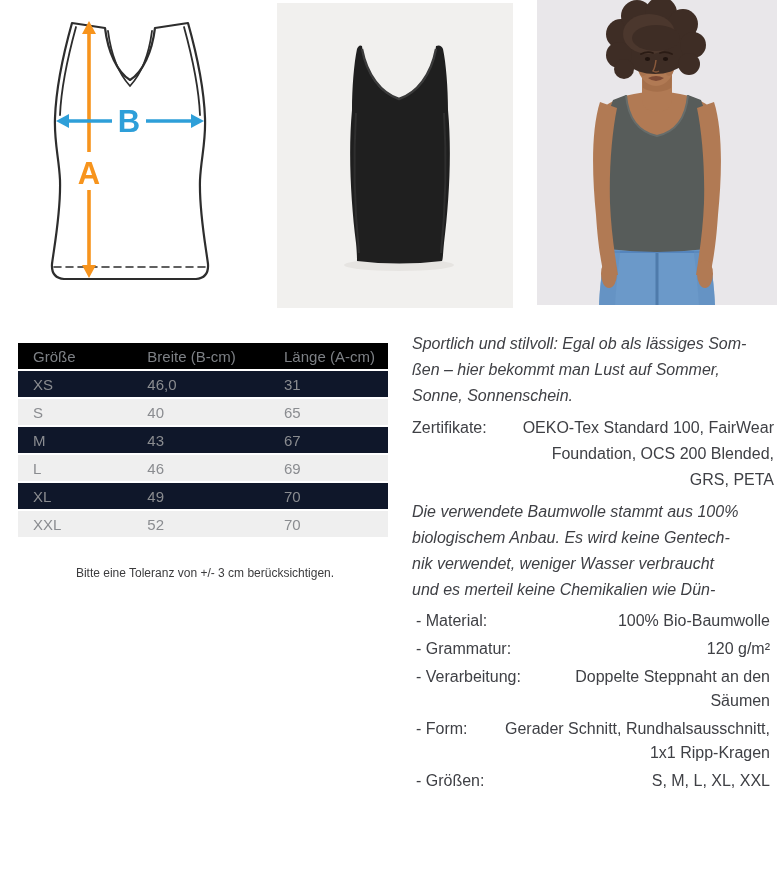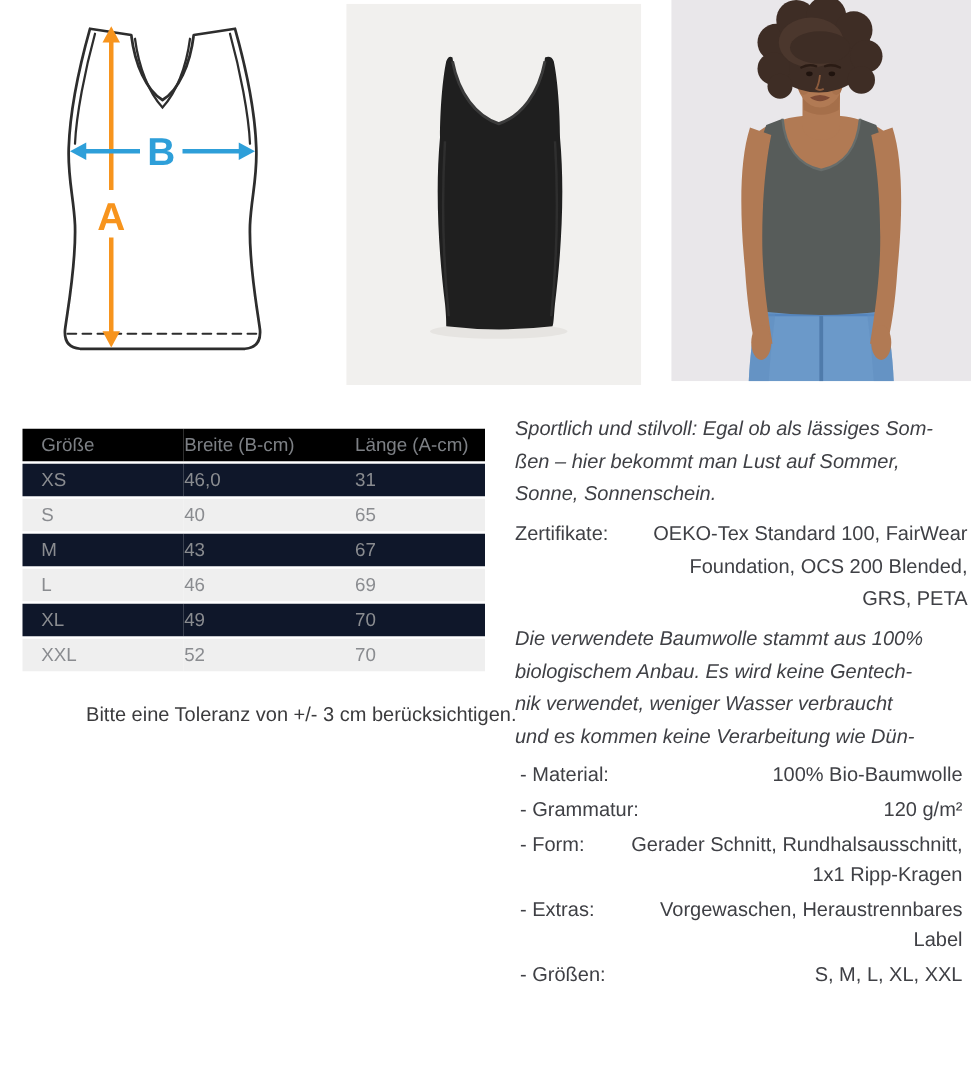--- a/index.html
+++ b/index.html
@@ -18,21 +18,21 @@
   .table-wrap{position:absolute;left:18px;top:341px;width:370px;}
   table.size-table{width:100%;border-collapse:separate;border-spacing:0 2px;font-size:15px;}
   table.size-table td,table.size-table th{height:26px;padding:0;text-align:left;vertical-align:middle;font-weight:400;}
   table.size-table .c1{width:119px;padding-left:15px;}
   table.size-table .c2{width:143px;}
   table.size-table .c3{width:108px;}
   tr.hdr{background:#000000;color:#7d8085;}
   tr.odd{background:#0f172a;color:#8a8c90;}
   tr.even{background:#efefef;color:#8a8c90;}
   .tolerance{position:absolute;left:0;top:560px;width:410px;margin:0;text-align:center;
-    font-size:16px;line-height:26px;color:#3b3b3d;padding-left:36px;}
+    font-size:12px;line-height:26px;color:#3b3b3d;}
   
   .desc{position:absolute;left:412px;top:331px;width:362px;font-size:16px;color:#3f4045;}
   .desc p{margin:0 0 6px 0;font-style:italic;}
   .ln{display:block;line-height:26px;}
   .hang{display:flex;margin:0 0 6px 0;text-align:right;}
   .hang .lbl{white-space:pre;flex:0 0 auto;line-height:26px;}
   .hang .val{flex:1 1 auto;}
   .specs .ln{line-height:24px;}
   .specs .hang{margin:4px;}
   .specs .hang .lbl{line-height:24px;}
@@ -203,50 +203,50 @@
       <span class="val">
         <span class="ln">OEKO-Tex Standard 100, FairWear</span>
         <span class="ln">Foundation, OCS 200 Blended,</span>
         <span class="ln">GRS, PETA</span>
       </span>
     </div>
     <p>
       <span class="ln">Die verwendete Baumwolle stammt aus 100%</span>
       <span class="ln">biologischem Anbau. Es wird keine Gentech-</span>
       <span class="ln">nik verwendet, weniger Wasser verbraucht</span>
-      <span class="ln">und es kommen keine Verarbeitung wie Dün-</span>
+      <span class="ln">und es merteil keine Chemikalien wie Dün-</span>
     </p>
     <div class="specs">
       <div class="hang">
         <span class="lbl">- Material: </span>
         <span class="val">
             <span class="ln">100% Bio-Baumwolle</span>
           </span>
       </div>
       <div class="hang">
         <span class="lbl">- Grammatur: </span>
         <span class="val">
             <span class="ln">120 g/m²</span>
           </span>
+      </div>
+      <div class="hang">
+        <span class="lbl">- Verarbeitung: </span>
+        <span class="val">
+          <span class="ln">Doppelte Steppnaht an den</span>
+          <span class="ln">Säumen</span>
+        </span>
       </div>
       <div class="hang">
         <span class="lbl">- Form: </span>
         <span class="val">
           <span class="ln">Gerader Schnitt, Rundhalsausschnitt,</span>
           <span class="ln">1x1 Ripp-Kragen</span>
         </span>
       </div>
       <div class="hang">
-        <span class="lbl">- Extras: </span>
-        <span class="val">
-          <span class="ln">Vorgewaschen, Heraustrennbares</span>
-          <span class="ln">Label</span>
-        </span>
-      </div>
-      <div class="hang">
         <span class="lbl">- Größen: </span>
         <span class="val">
             <span class="ln">S, M, L, XL, XXL</span>
           </span>
       </div>
     </div>
   </div>
 
 </div>
 

